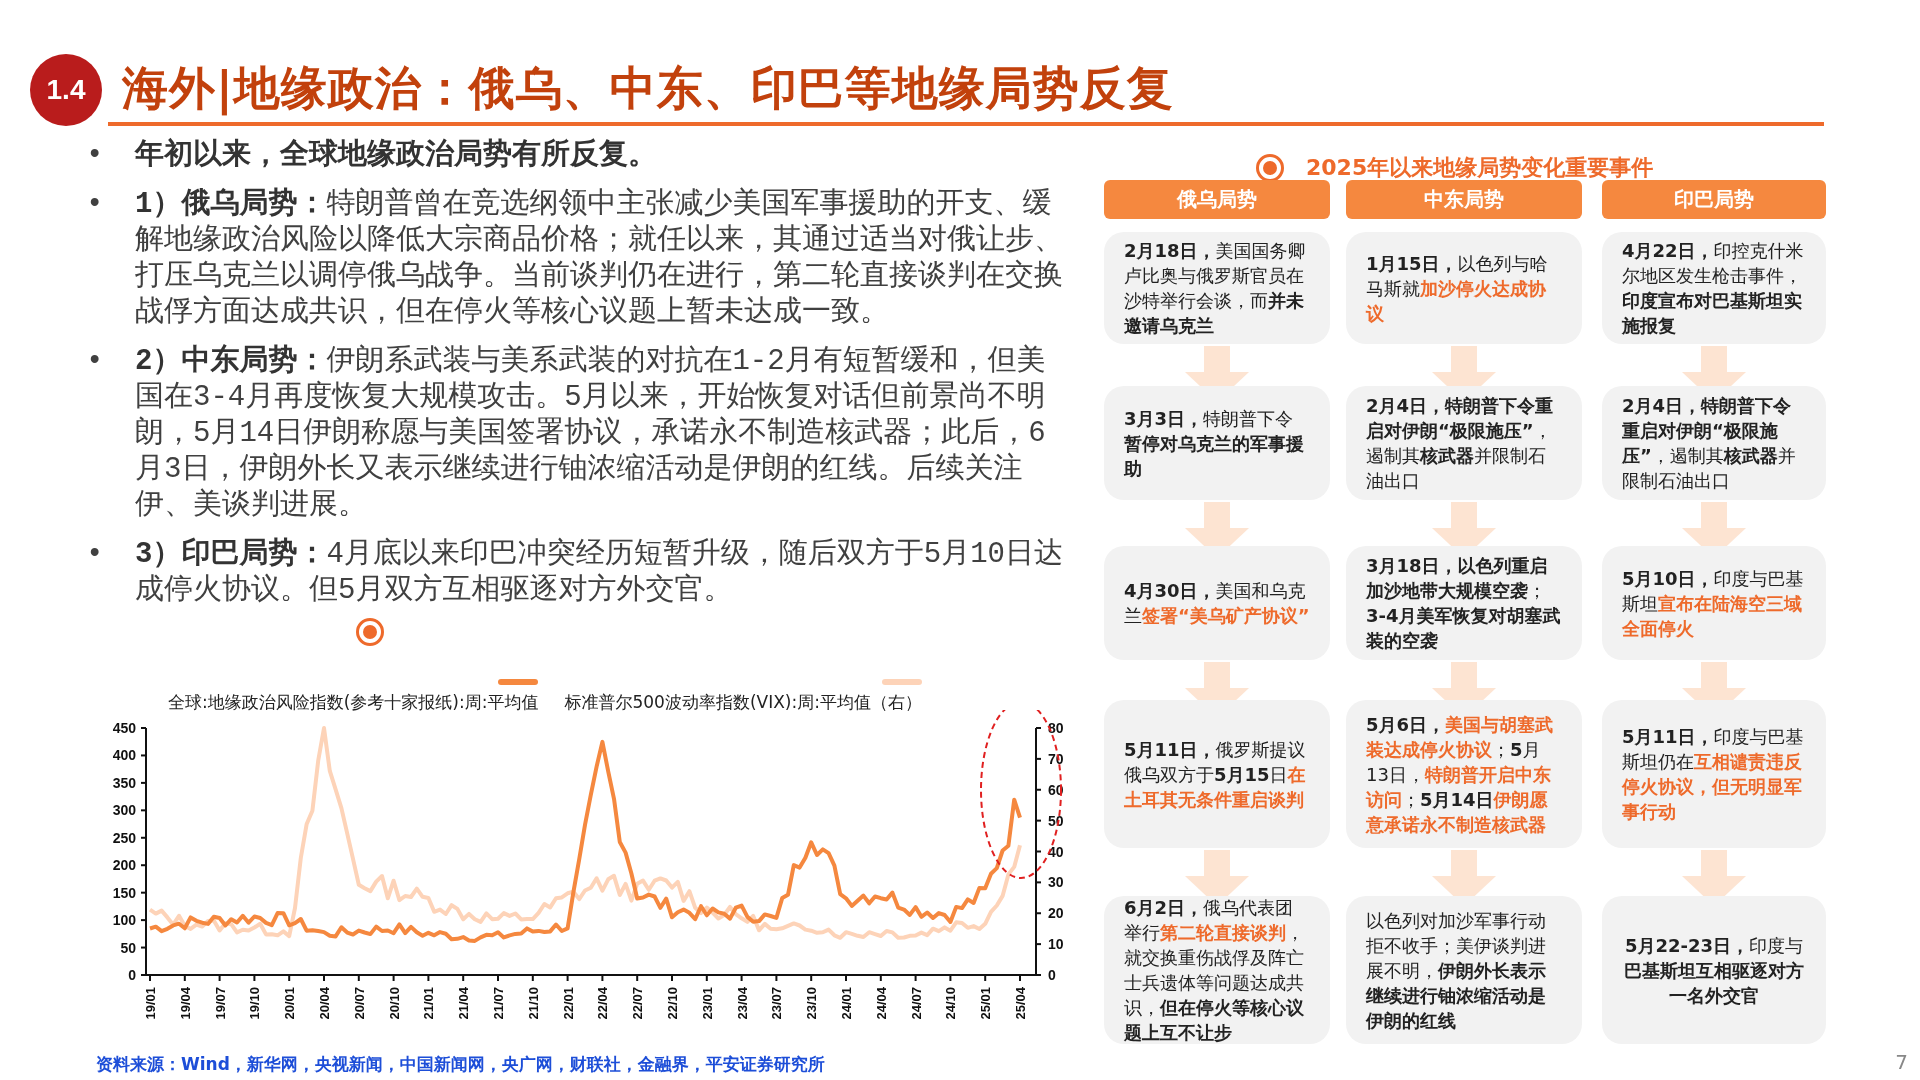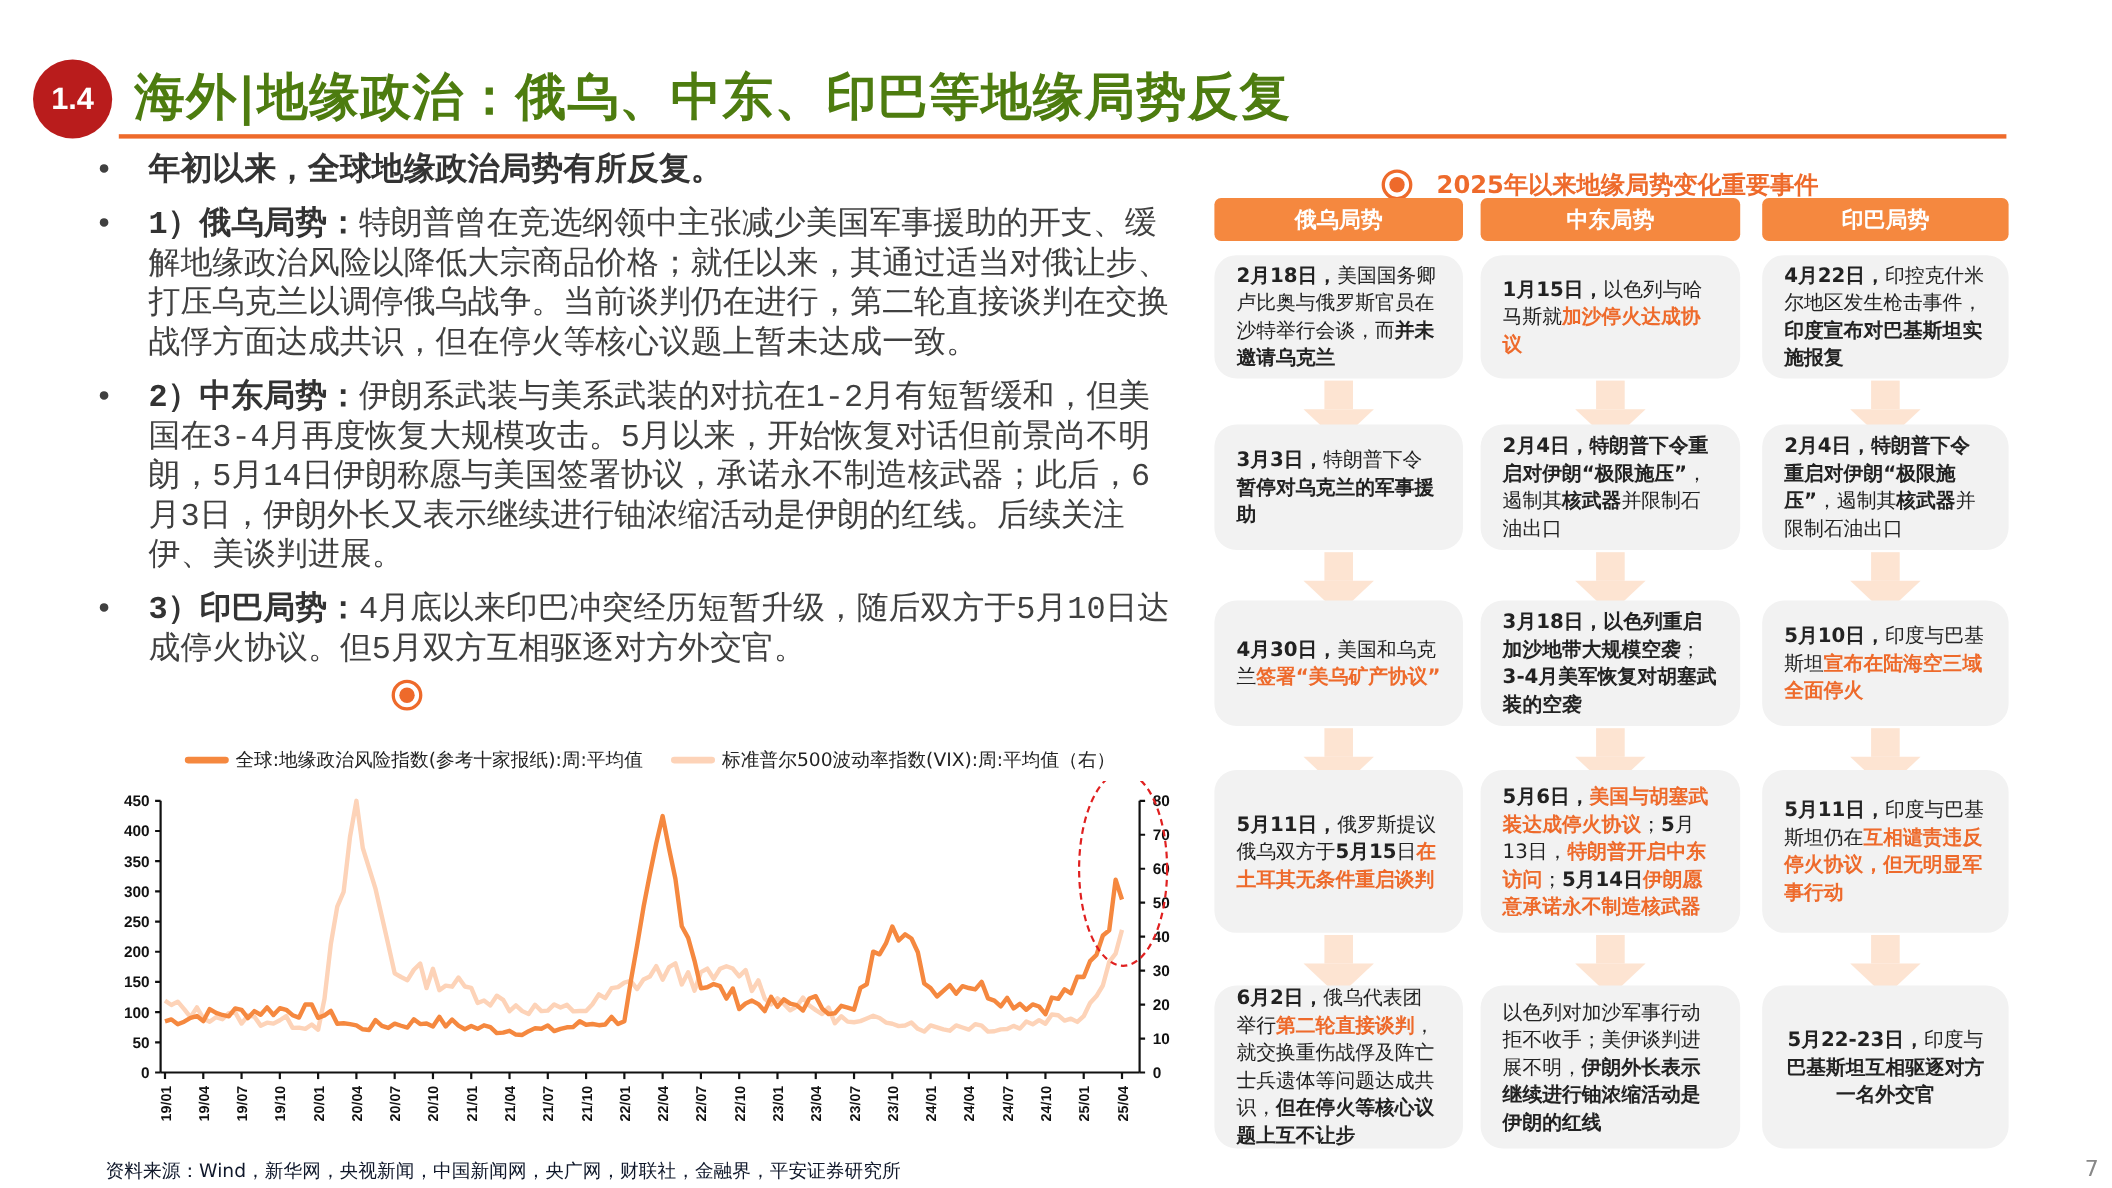--- a/index.html
+++ b/index.html
@@ -3,40 +3,40 @@
 <meta charset="utf-8">
 <style>
   * { box-sizing: border-box; margin: 0; padding: 0; }
   html, body { width: 1920px; height: 1080px; background: #ffffff; overflow: hidden; }
   body { position: relative; font-family: "DejaVu Sans", "Liberation Sans", sans-serif; color: #222; }
 
   
   .badge { position: absolute; left: 30px; top: 54px; width: 72px; height: 72px; border-radius: 50%;
            background: #b91c1c; color: #fff; font-weight: bold; font-size: 28px;
            display: flex; align-items: center; justify-content: center; font-family: "Liberation Sans", sans-serif; }
-  .page-title { position: absolute; left: 122px; top: 56px; font-size: 46px; font-weight: bold; color: #4d7c0f; letter-spacing: 1px; line-height: 64px; white-space: nowrap; }
+  .page-title { position: absolute; left: 122px; top: 56px; font-size: 46px; font-weight: bold; color: #c2410c; letter-spacing: 1px; line-height: 64px; white-space: nowrap; }
   .title-rule { position: absolute; left: 108px; top: 122px; width: 1716px; height: 4px; background: #EE6A2B; }
 
   
   .bullets { position: absolute; left: 80px; top: 138px; width: 990px; }
   .bullet { position: relative; padding-left: 55px; font-size: 29px; line-height: 36px; color: #404040; margin-bottom: 13px; font-family: Liberation Mono, monospace; }
   .bullet::before { content: "•"; position: absolute; left: 6px; top: 0; color: #404040; }
   .bullet b { color: #333; }
 
   
   .sec-head { position: absolute; display: flex; align-items: center; gap: 22px; font-weight: bold; font-size: 22px; color: #EE6A2B; white-space: nowrap; }
   .target-icon { width: 28px; height: 28px; border-radius: 50%; border: 3px solid #EE6A2B; position: relative; flex: none; }
   .target-icon::after { content: ""; position: absolute; left: 4px; top: 4px; width: 14px; height: 14px; border-radius: 50%; background: #EE6A2B; }
 
   
   .legend { position: absolute; left: 168px; top: 679px; display: flex; gap: 26px; font-size: 17px; color: #222; white-space: nowrap; }
-  .legend-item { display: flex; align-items: center; gap: 6px; }
+  .legend-item { display: flex; align-items: flex-end; gap: 6px; flex-direction: column; }
   .legend-swatch { width: 40px; height: 6px; border-radius: 3px; }
   .chart-svg { position: absolute; left: 96px; top: 710px; }
-  .source { position: absolute; left: 96px; top: 1053px; font-size: 17px; color: #0f172a; white-space: nowrap; }
+  .source { position: absolute; left: 96px; top: 1053px; font-size: 17px; color: #1d4ed8; white-space: nowrap; font-weight: bold; }
 
   
   .col-head { position: absolute; top: 180px; height: 39px; border-radius: 6px; background: #F5883F; color: #fff; font-weight: bold; font-size: 20px; display: flex; align-items: center; justify-content: center; }
   .card { position: absolute; background: #F2F2F2; border-radius: 20px; display: flex; align-items: center; padding: 0 20px; font-size: 18px; line-height: 25px; color: #222; }
   .card .hl { color: #EE6A2B; font-weight: bold; }
   .card b { font-weight: bold; }
   .arrow { position: absolute; width: 64px; height: 56px; }
   .arrow::before { content: ""; position: absolute; left: 19px; top: 0; width: 26px; height: 26px; background: #FDE4D2; }
   .arrow::after { content: ""; position: absolute; left: 0; top: 26px; border-left: 32px solid transparent; border-right: 32px solid transparent; border-top: 30px solid #FDE4D2; }
 

